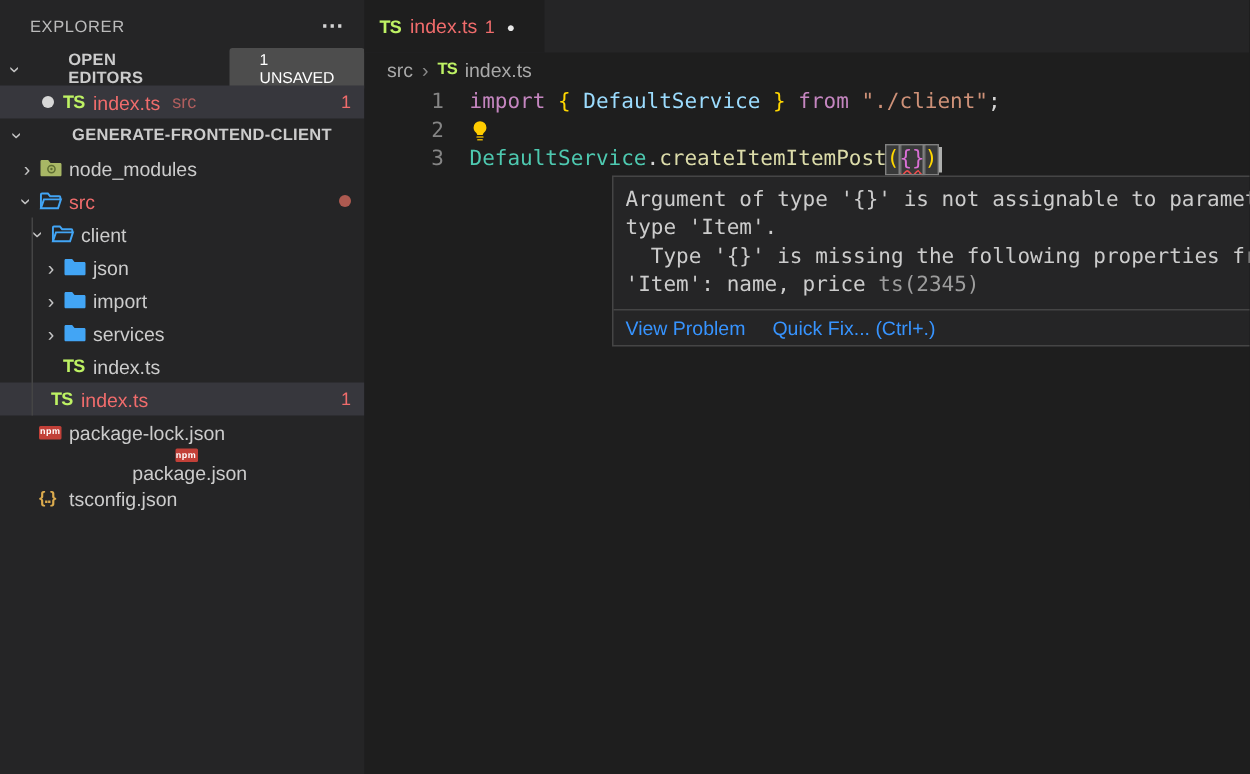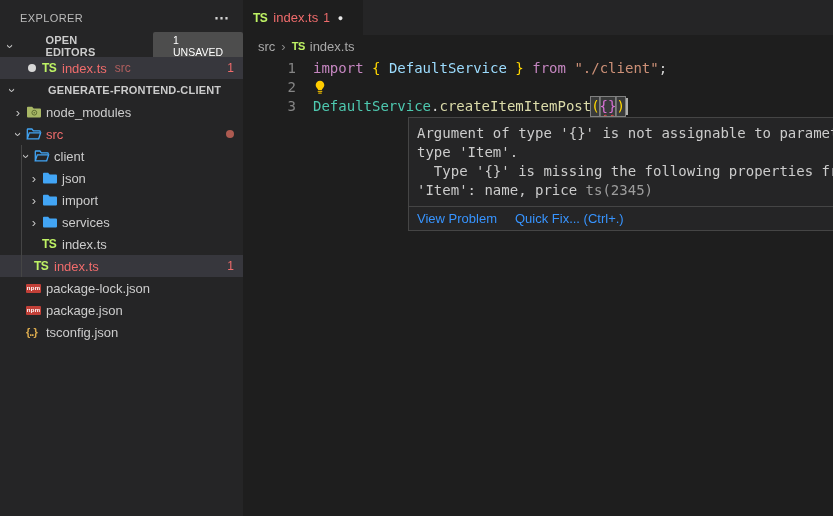--- a/index.html
+++ b/index.html
@@ -240,21 +240,21 @@
           <span class="tlabel err-text">index.ts</span>
           <span class="count-badge">1</span>
         </div>
         <div class="trow" style="padding-left: 10px;">
           <span class="chev-slot"></span>
           <span class="ticon">
             <span class="npm-icon">npm</span>
           </span>
           <span class="tlabel">package-lock.json</span>
         </div>
-        <div class="trow" style="padding-left: 10px;">
+        <div class="trow" style="padding-left: 10px; flex-direction: column;">
           <span class="chev-slot"></span>
           <span class="ticon">
             <span class="npm-icon">npm</span>
           </span>
           <span class="tlabel">package.json</span>
         </div>
         <div class="trow" style="padding-left: 10px;">
           <span class="chev-slot"></span>
           <span class="ticon">
             <span class="json-icon">{..}</span>

